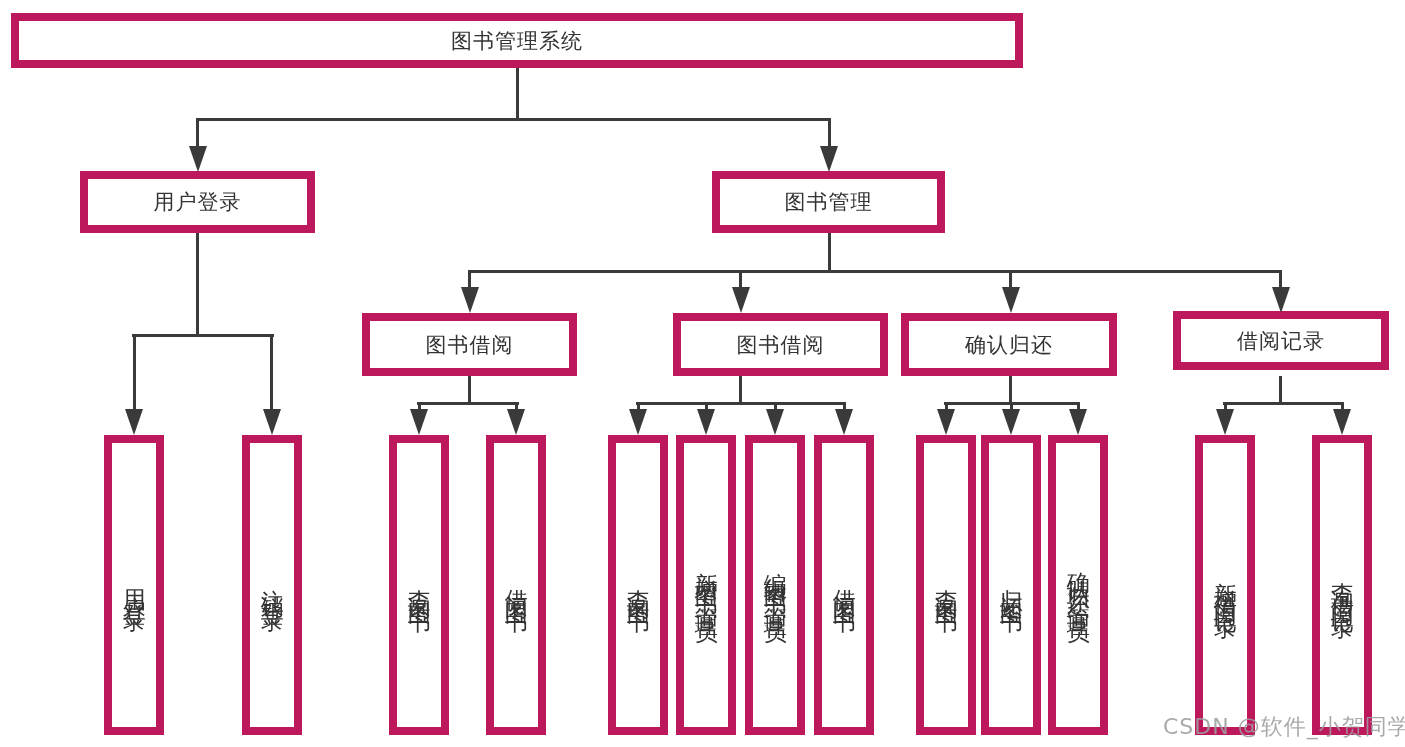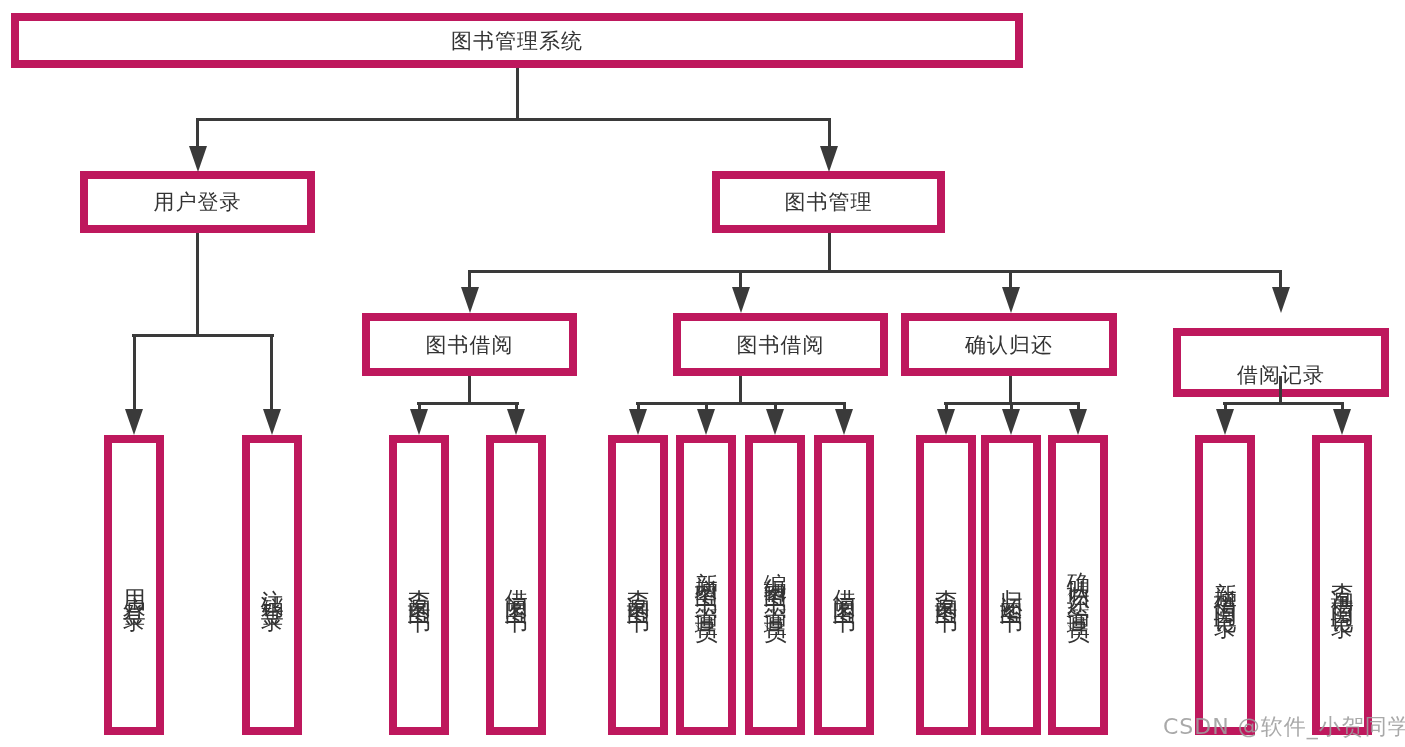--- a/index.html
+++ b/index.html
@@ -50,21 +50,21 @@
   </div>
 
   <div class="box" style="left:633px;top:313px;width:215px;height:63px;margin-left:40px;">
     <span class="hlabel">图书借阅</span>
   </div>
 
   <div class="box" style="left:901px;top:313px;width:216px;height:63px;">
     <span class="hlabel">确认归还</span>
   </div>
 
-  <div class="box" style="left:1173px;top:328px;width:216px;height:69px;align-items:flex-end;">
+  <div class="box" style="left:1173px;top:311px;width:216px;height:59px;">
     <span class="hlabel">借阅记录</span>
   </div>
 
   <div class="box" style="left:104px;top:435px;width:60px;height:300px;">
     <span class="vlabel">用户登录</span>
   </div>
 
   <div class="box" style="left:242px;top:435px;width:60px;height:300px;">
     <span class="vlabel">注销登录</span>
   </div>

